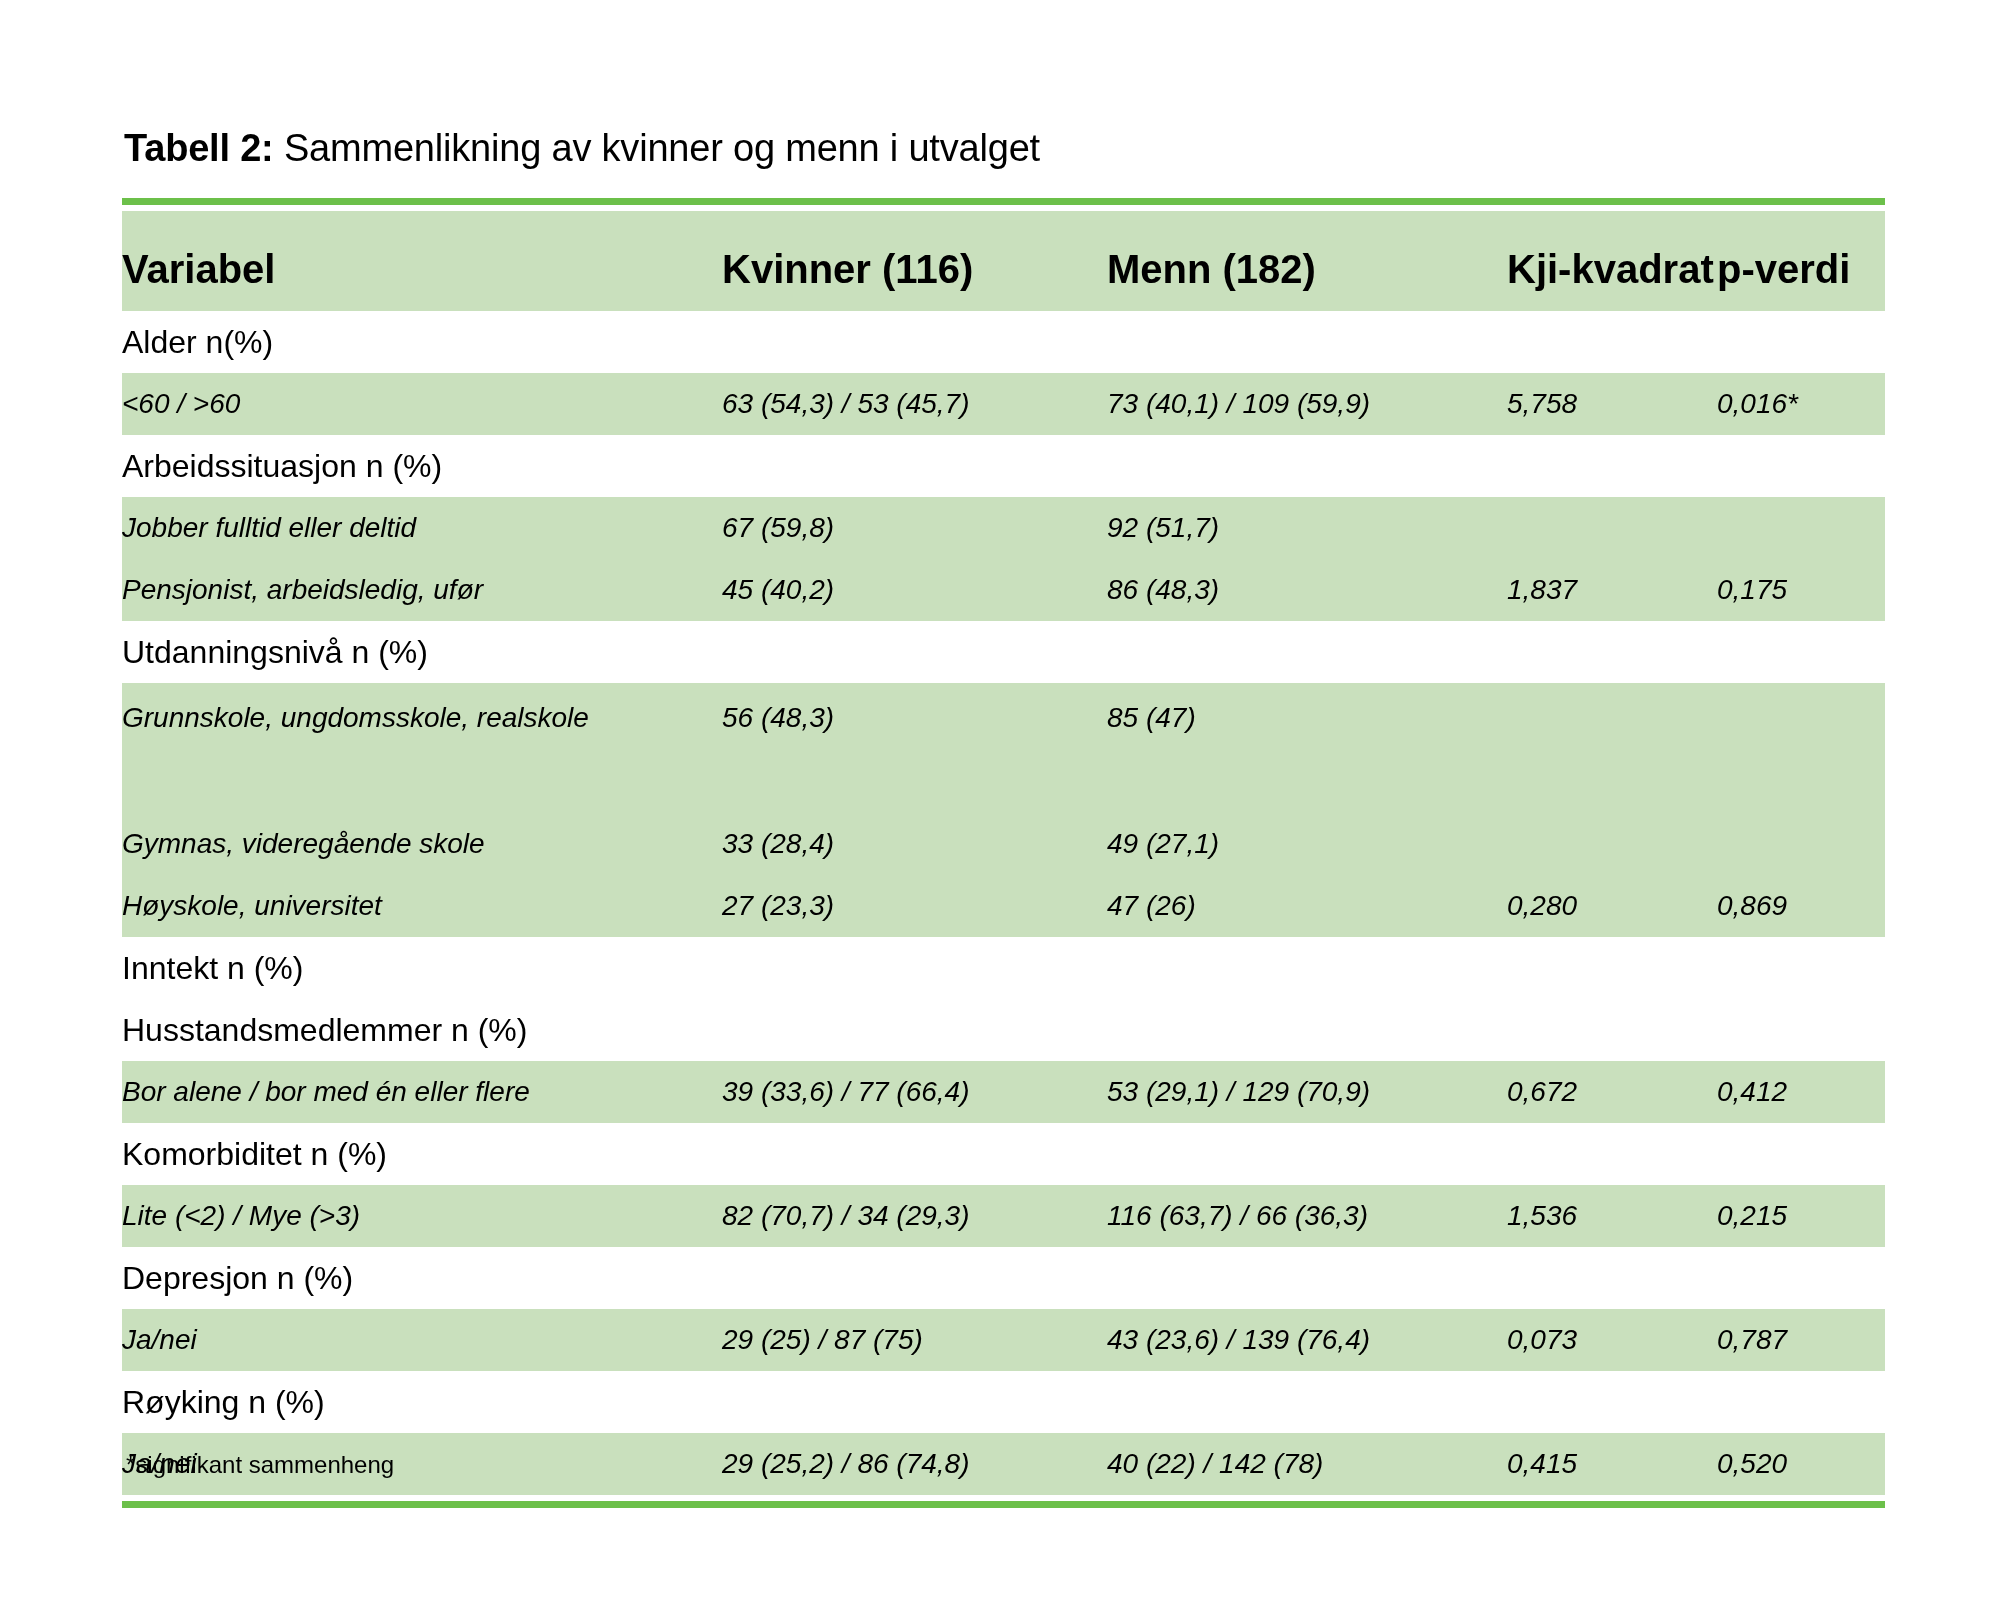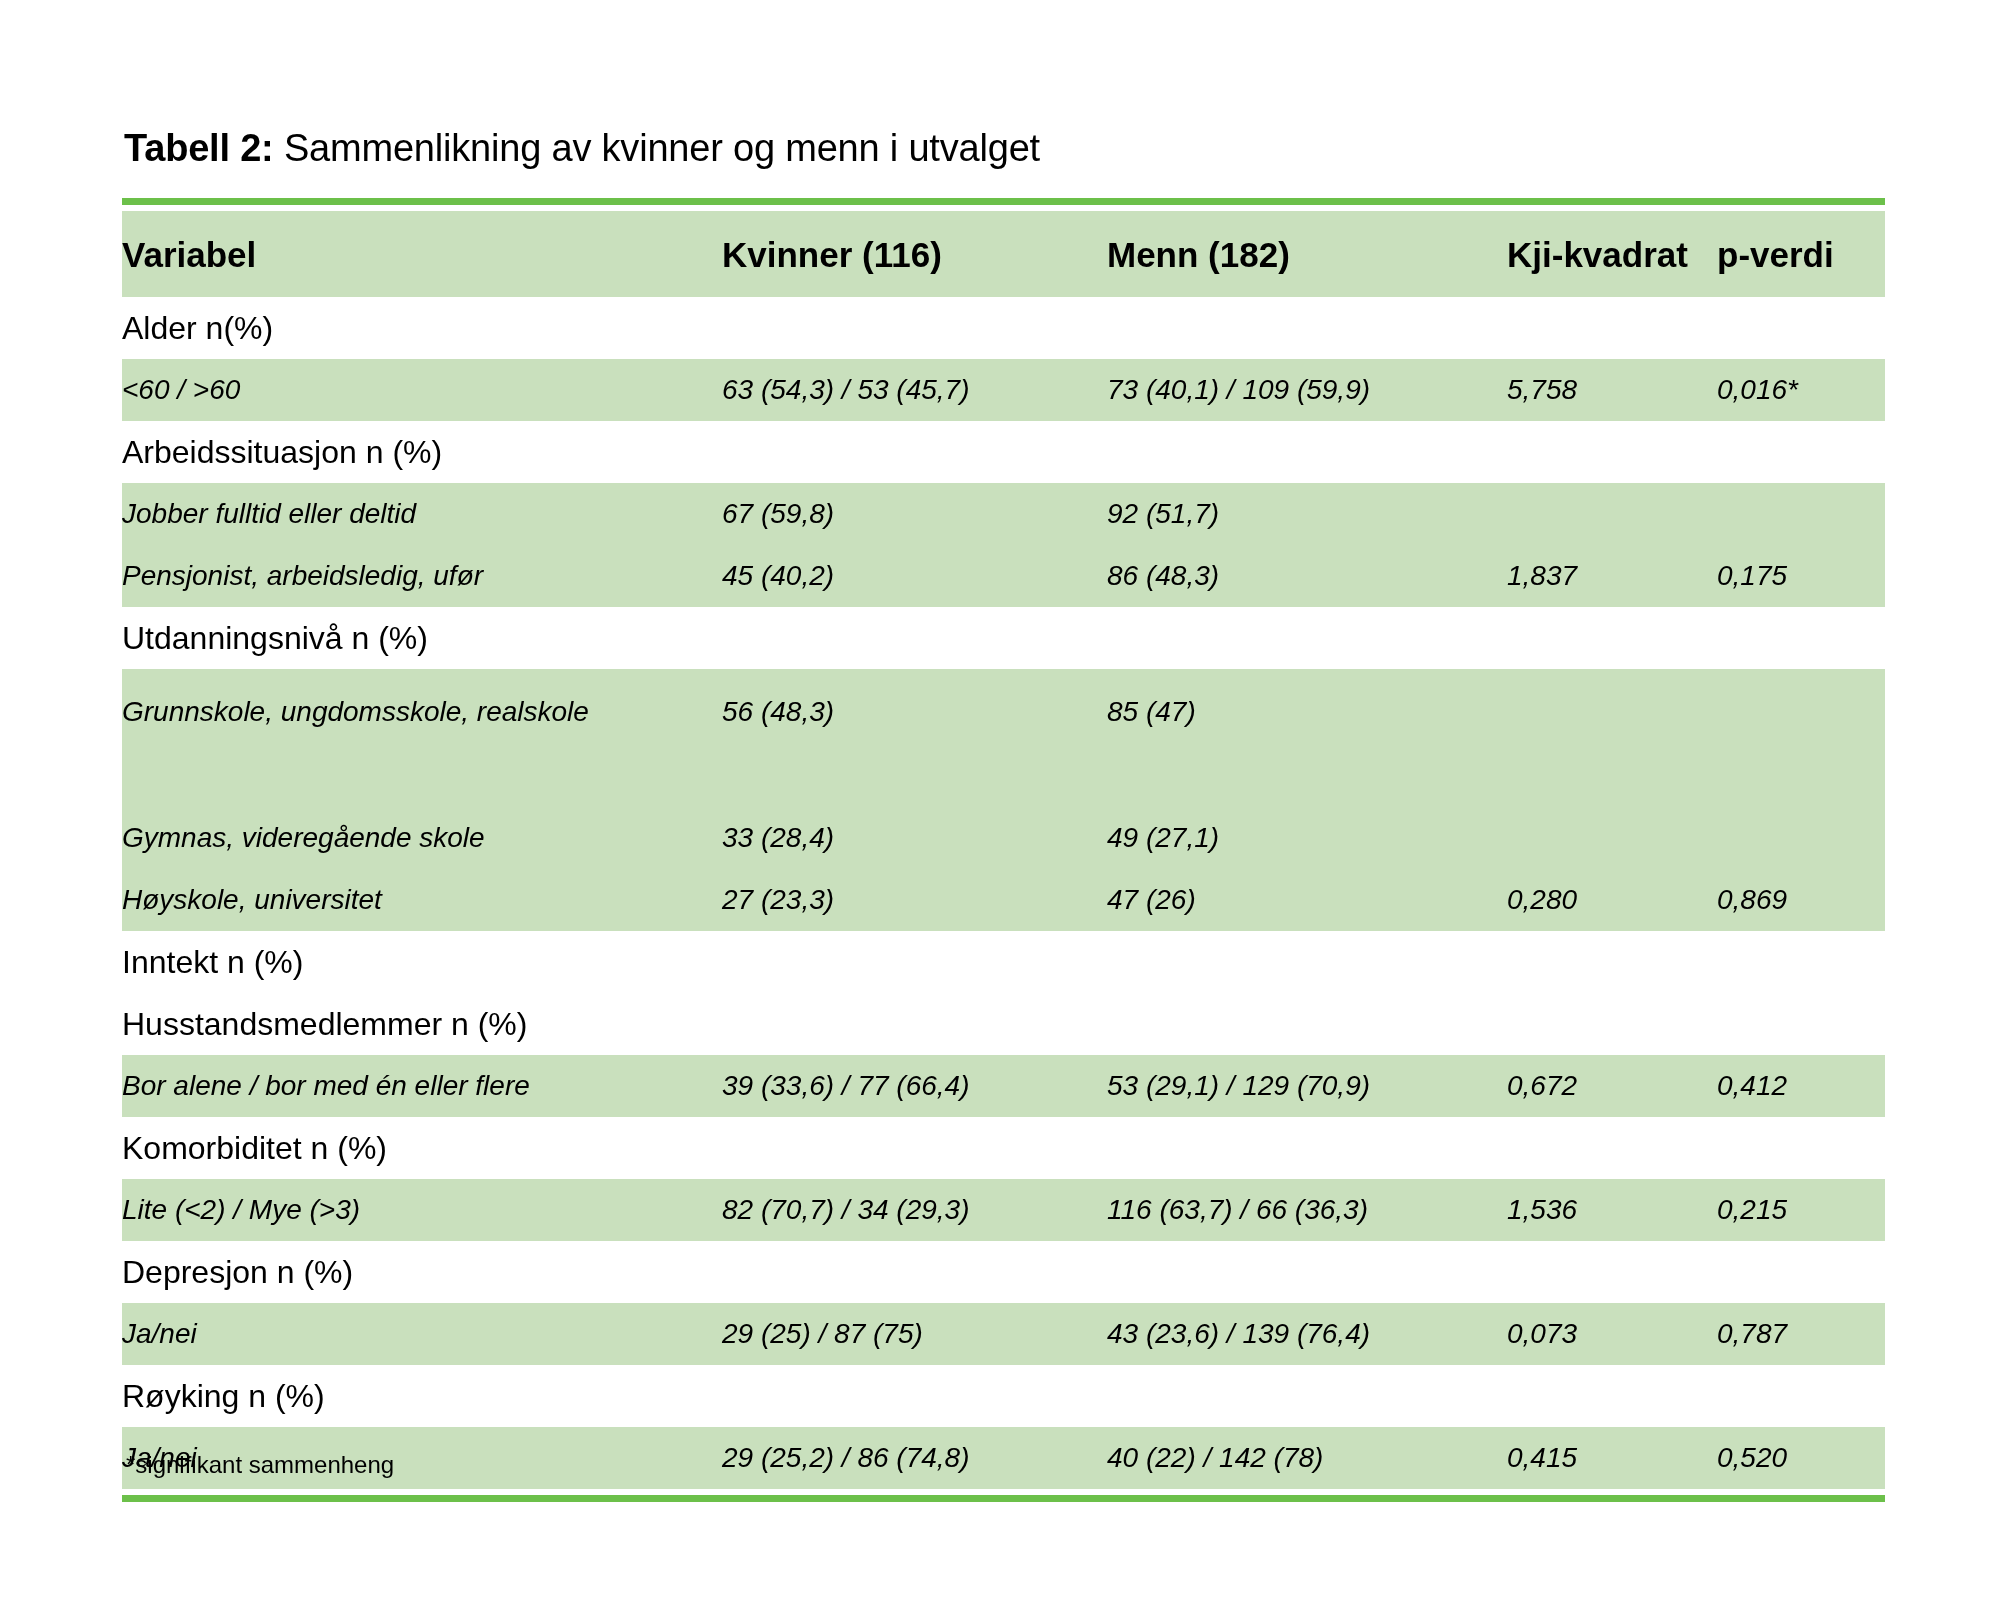--- a/index.html
+++ b/index.html
@@ -73,45 +73,45 @@
     vertical-align: middle;
     text-align: left;
     font-weight: normal;
   }
 
   tr.band > td, tr.band > th { background: #C9E0BD; }
   tr.white > td { background: #ffffff; }
 
   tr.hdr > th {
     font-weight: bold;
-    font-size: 35px;
+    font-size: 40px;
     height: 84px;
     line-height: 38px;
-    padding-top: 2px;
+    padding-top: 16px;
   }
 
   tr.section > td {
     font-weight: normal;
     height: 62px;
     line-height: 38px;
     font-size: 32px;
   }
 
   tr.data > td {
     height: 62px;
     line-height: 38px;
     font-size: 28px;
     font-style: italic;
   }
 
   tr.data.tall > td {
     height: 118px;
     line-height: 46px;
     vertical-align: top;
-    padding-top: 20px;
+    padding-top: 12px;
   }
 
   td.col-var   { padding-left: 16px; padding-right: 8px; }
   td.col-kvi   { padding-left: 6px; }
   td.col-menn  { padding-left: 6px; }
   td.col-kji   { padding-left: 6px; }
   td.col-p     { padding-left: 6px; }
 
   th.col-var   { padding-left: 16px; }
   th.col-kvi   { padding-left: 6px; }

